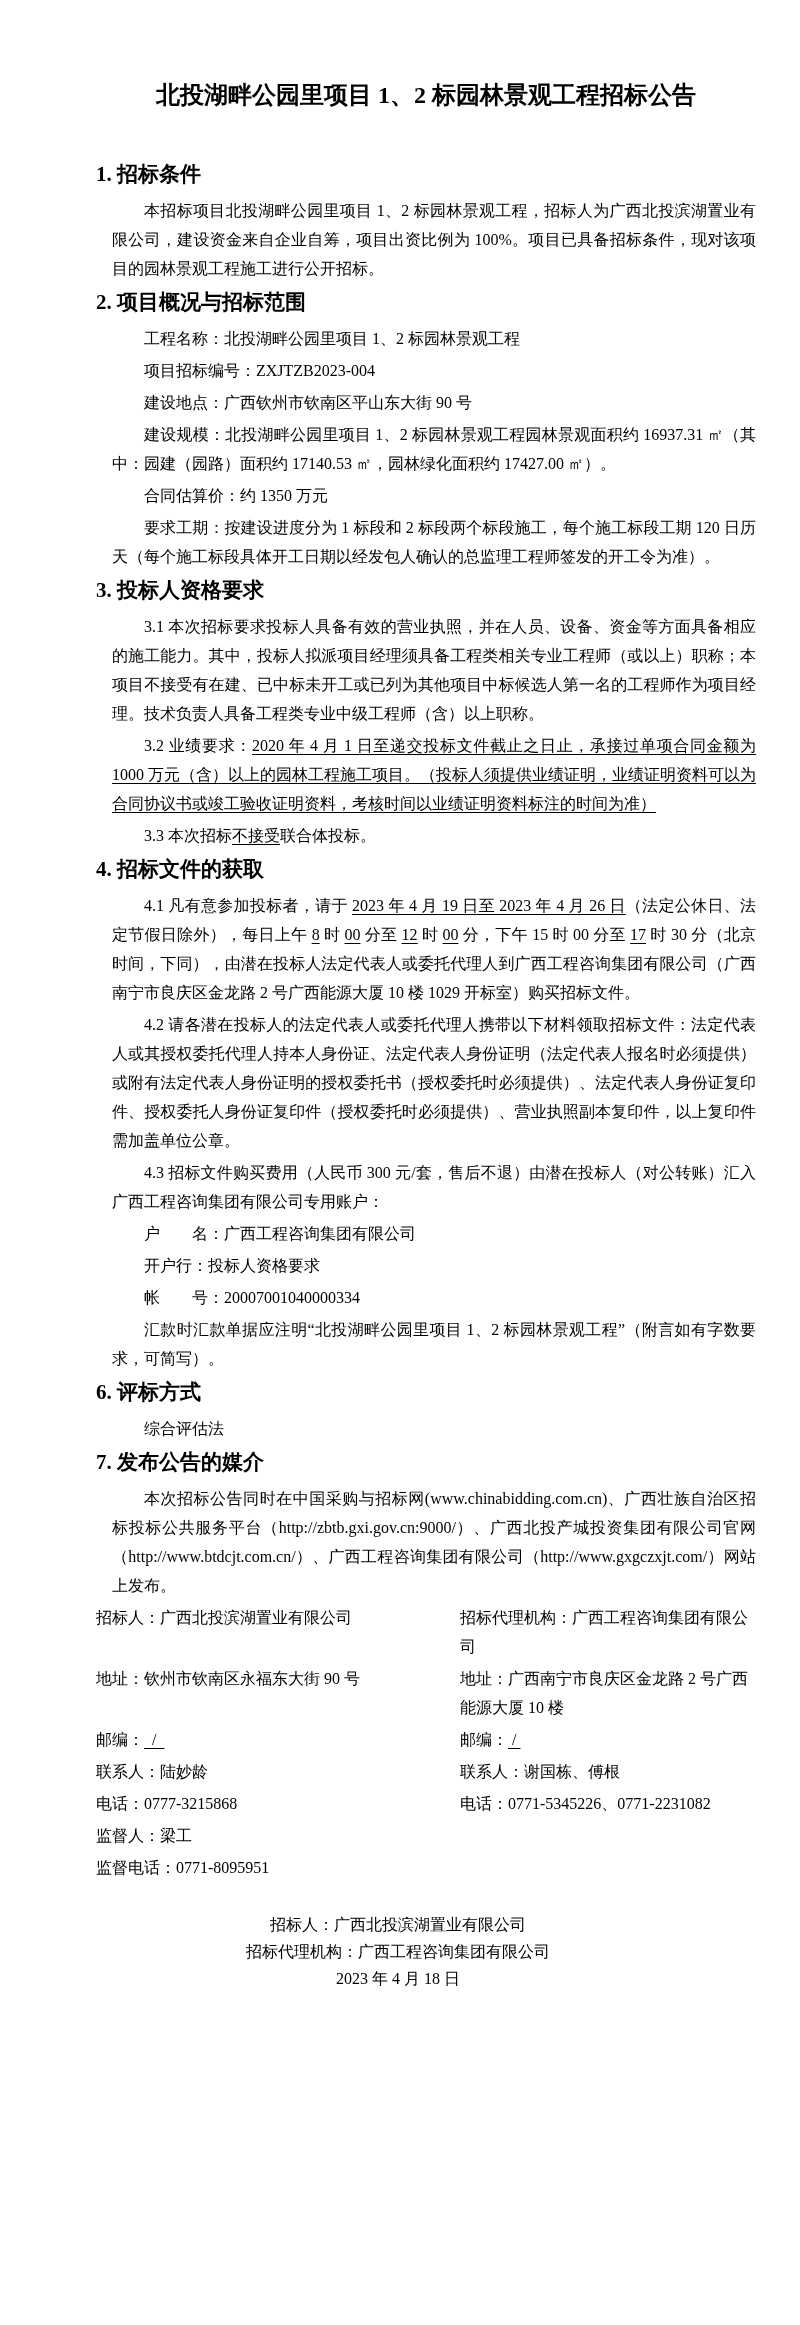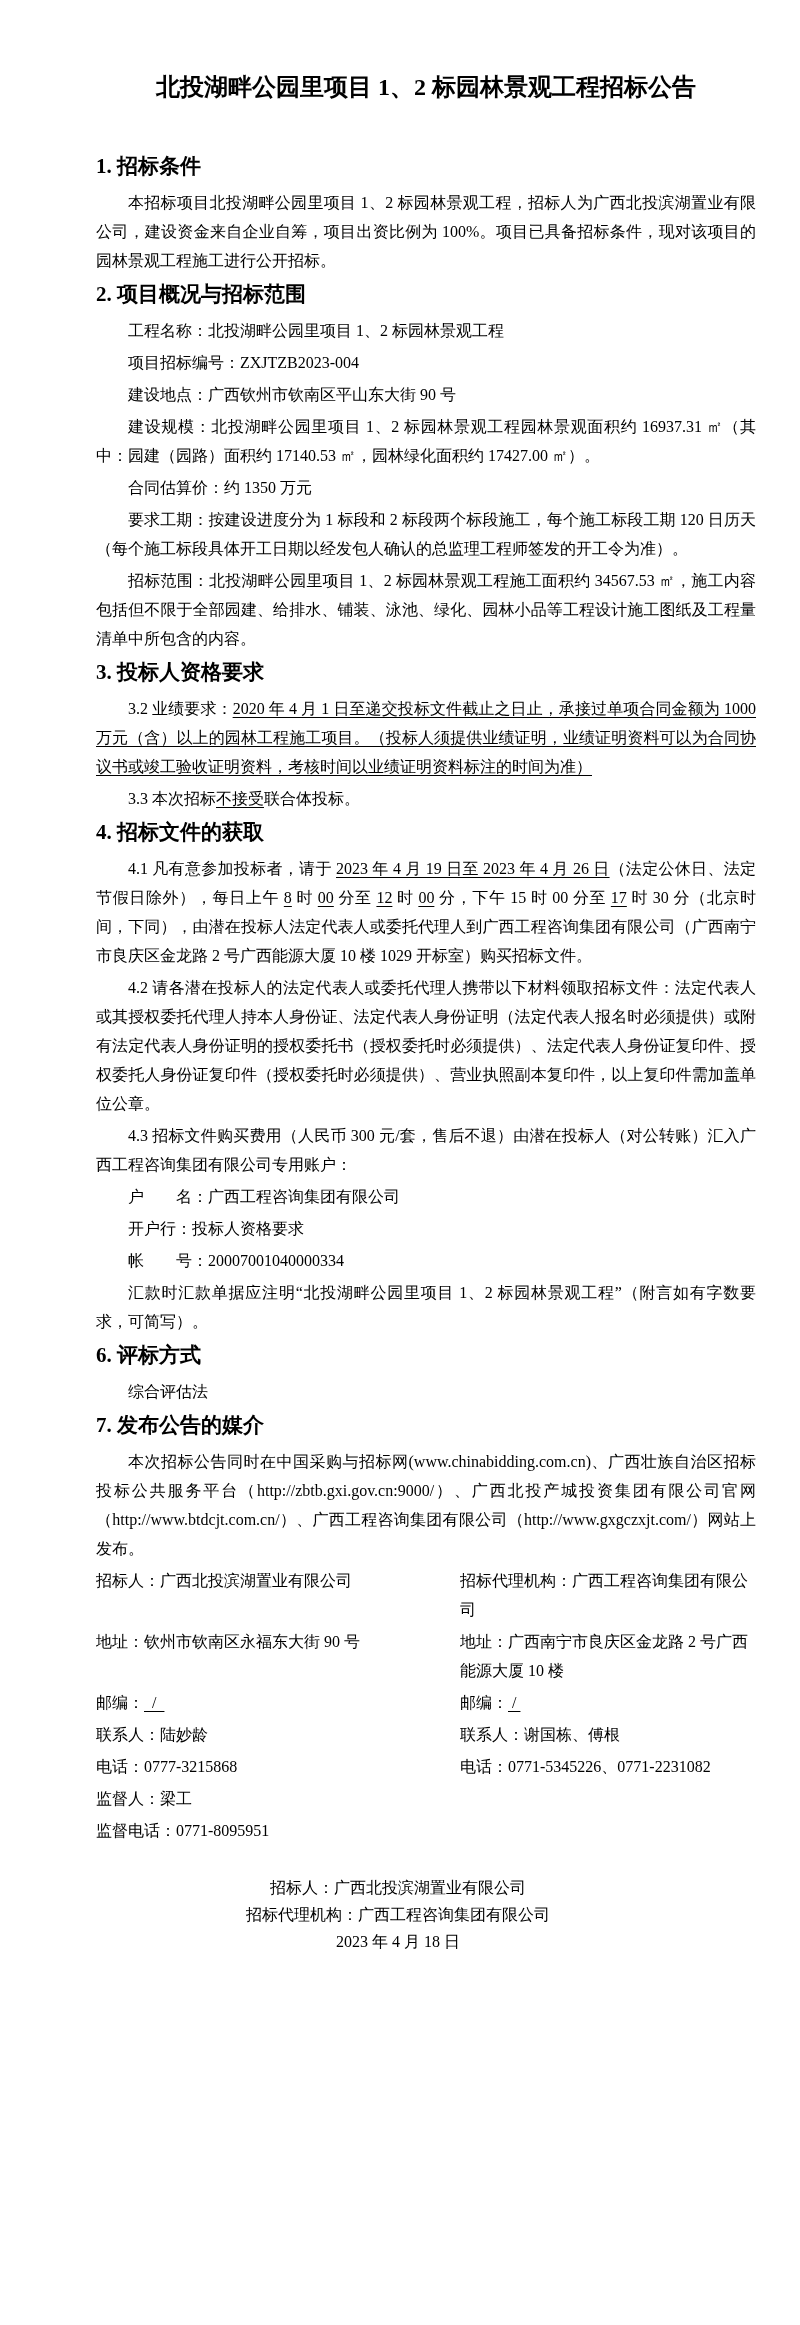--- a/index.html
+++ b/index.html
@@ -11,32 +11,32 @@
     background: #ffffff;
     color: #000000;
     font-family: "Liberation Serif", "DejaVu Serif", serif;
     font-size: 16px;
   }
   .title {
     font-size: 24px;
     font-weight: 700;
     text-align: center;
     line-height: 34px;
-    margin: 0 0 48px 0;
+    margin: 8px 0 48px 0;
   }
   .sh {
     font-size: 21px;
     font-weight: 700;
     line-height: 29px;
     margin: 5px 0 7px 0;
   }
   p.bp {
     font-size: 16px;
     line-height: 29px;
-    margin: 0 0 3px 0;
+    margin: 0 0 3px 16px;
     text-indent: 2em;
     text-align: justify;
   }
   .u { text-decoration: underline; text-underline-offset: 3px; }
   .contact-grid {
     display: grid;
     grid-template-columns: 364px 1fr;
     column-gap: 0;
   }
   .contact-grid p {
@@ -72,25 +72,25 @@
   </section>
 
   <section>
     <h2 class="sh">2. 项目概况与招标范围</h2>
     <p class="bp">工程名称：北投湖畔公园里项目 1、2 标园林景观工程</p>
     <p class="bp">项目招标编号：ZXJTZB2023-004</p>
     <p class="bp">建设地点：广西钦州市钦南区平山东大街 90 号</p>
     <p class="bp">建设规模：北投湖畔公园里项目 1、2 标园林景观工程园林景观面积约 16937.31 ㎡（其中：园建（园路）面积约 17140.53 ㎡，园林绿化面积约 17427.00 ㎡）。</p>
     <p class="bp">合同估算价：约 1350 万元</p>
     <p class="bp">要求工期：按建设进度分为 1 标段和 2 标段两个标段施工，每个施工标段工期 120 日历天（每个施工标段具体开工日期以经发包人确认的总监理工程师签发的开工令为准）。</p>
-    <p class="bp">招标范围：北投湖畔公园里项目 1、2 标园林景观工程施工面积约 34567.53 ㎡，施工内容包括但不限于全部园建、给排水、铺装、泳池、绿化、园林小品等工程设计施工图纸及工程量清单中所包含的内容。</p>
   </section>
 
   <section>
     <h2 class="sh">3. 投标人资格要求</h2>
+    <p class="bp">3.1 本次招标要求投标人具备有效的营业执照，并在人员、设备、资金等方面具备相应的施工能力。其中，投标人拟派项目经理须具备工程类相关专业工程师（或以上）职称；本项目不接受有在建、已中标未开工或已列为其他项目中标候选人第一名的工程师作为项目经理。技术负责人具备工程类专业中级工程师（含）以上职称。</p>
     <p class="bp"><span>3.2 业绩要求：</span><span class="u">2020 年 4 月 1 日至递交投标文件截止之日止，承接过单项合同金额为 1000 万元（含）以上的园林工程施工项目。（投标人须提供业绩证明，业绩证明资料可以为合同协议书或竣工验收证明资料，考核时间以业绩证明资料标注的时间为准）</span></p>
     <p class="bp"><span>3.3 本次招标</span><span class="u">不接受</span><span>联合体投标。</span></p>
   </section>
 
   <section>
     <h2 class="sh">4. 招标文件的获取</h2>
     <p class="bp"><span>4.1 凡有意参加投标者，请于 </span><span class="u">2023 年 4 月 19 日至 2023 年 4 月 26 日</span><span>（法定公休日、法定节假日除外），每日上午 </span><span class="u">8</span><span> 时 </span><span class="u">00</span><span> 分至 </span><span class="u">12</span><span> 时 </span><span class="u">00</span><span> 分，下午 15 时 00 分至 </span><span class="u">17</span><span> 时 30 分（北京时间，下同），由潜在投标人法定代表人或委托代理人到广西工程咨询集团有限公司（广西南宁市良庆区金龙路 2 号广西能源大厦 10 楼 1029 开标室）购买招标文件。</span></p>
     <p class="bp">4.2 请各潜在投标人的法定代表人或委托代理人携带以下材料领取招标文件：法定代表人或其授权委托代理人持本人身份证、法定代表人身份证明（法定代表人报名时必须提供）或附有法定代表人身份证明的授权委托书（授权委托时必须提供）、法定代表人身份证复印件、授权委托人身份证复印件（授权委托时必须提供）、营业执照副本复印件，以上复印件需加盖单位公章。</p>
     <p class="bp">4.3 招标文件购买费用（人民币 300 元/套，售后不退）由潜在投标人（对公转账）汇入广西工程咨询集团有限公司专用账户：</p>
     <p class="bp">户　　名：广西工程咨询集团有限公司</p>

